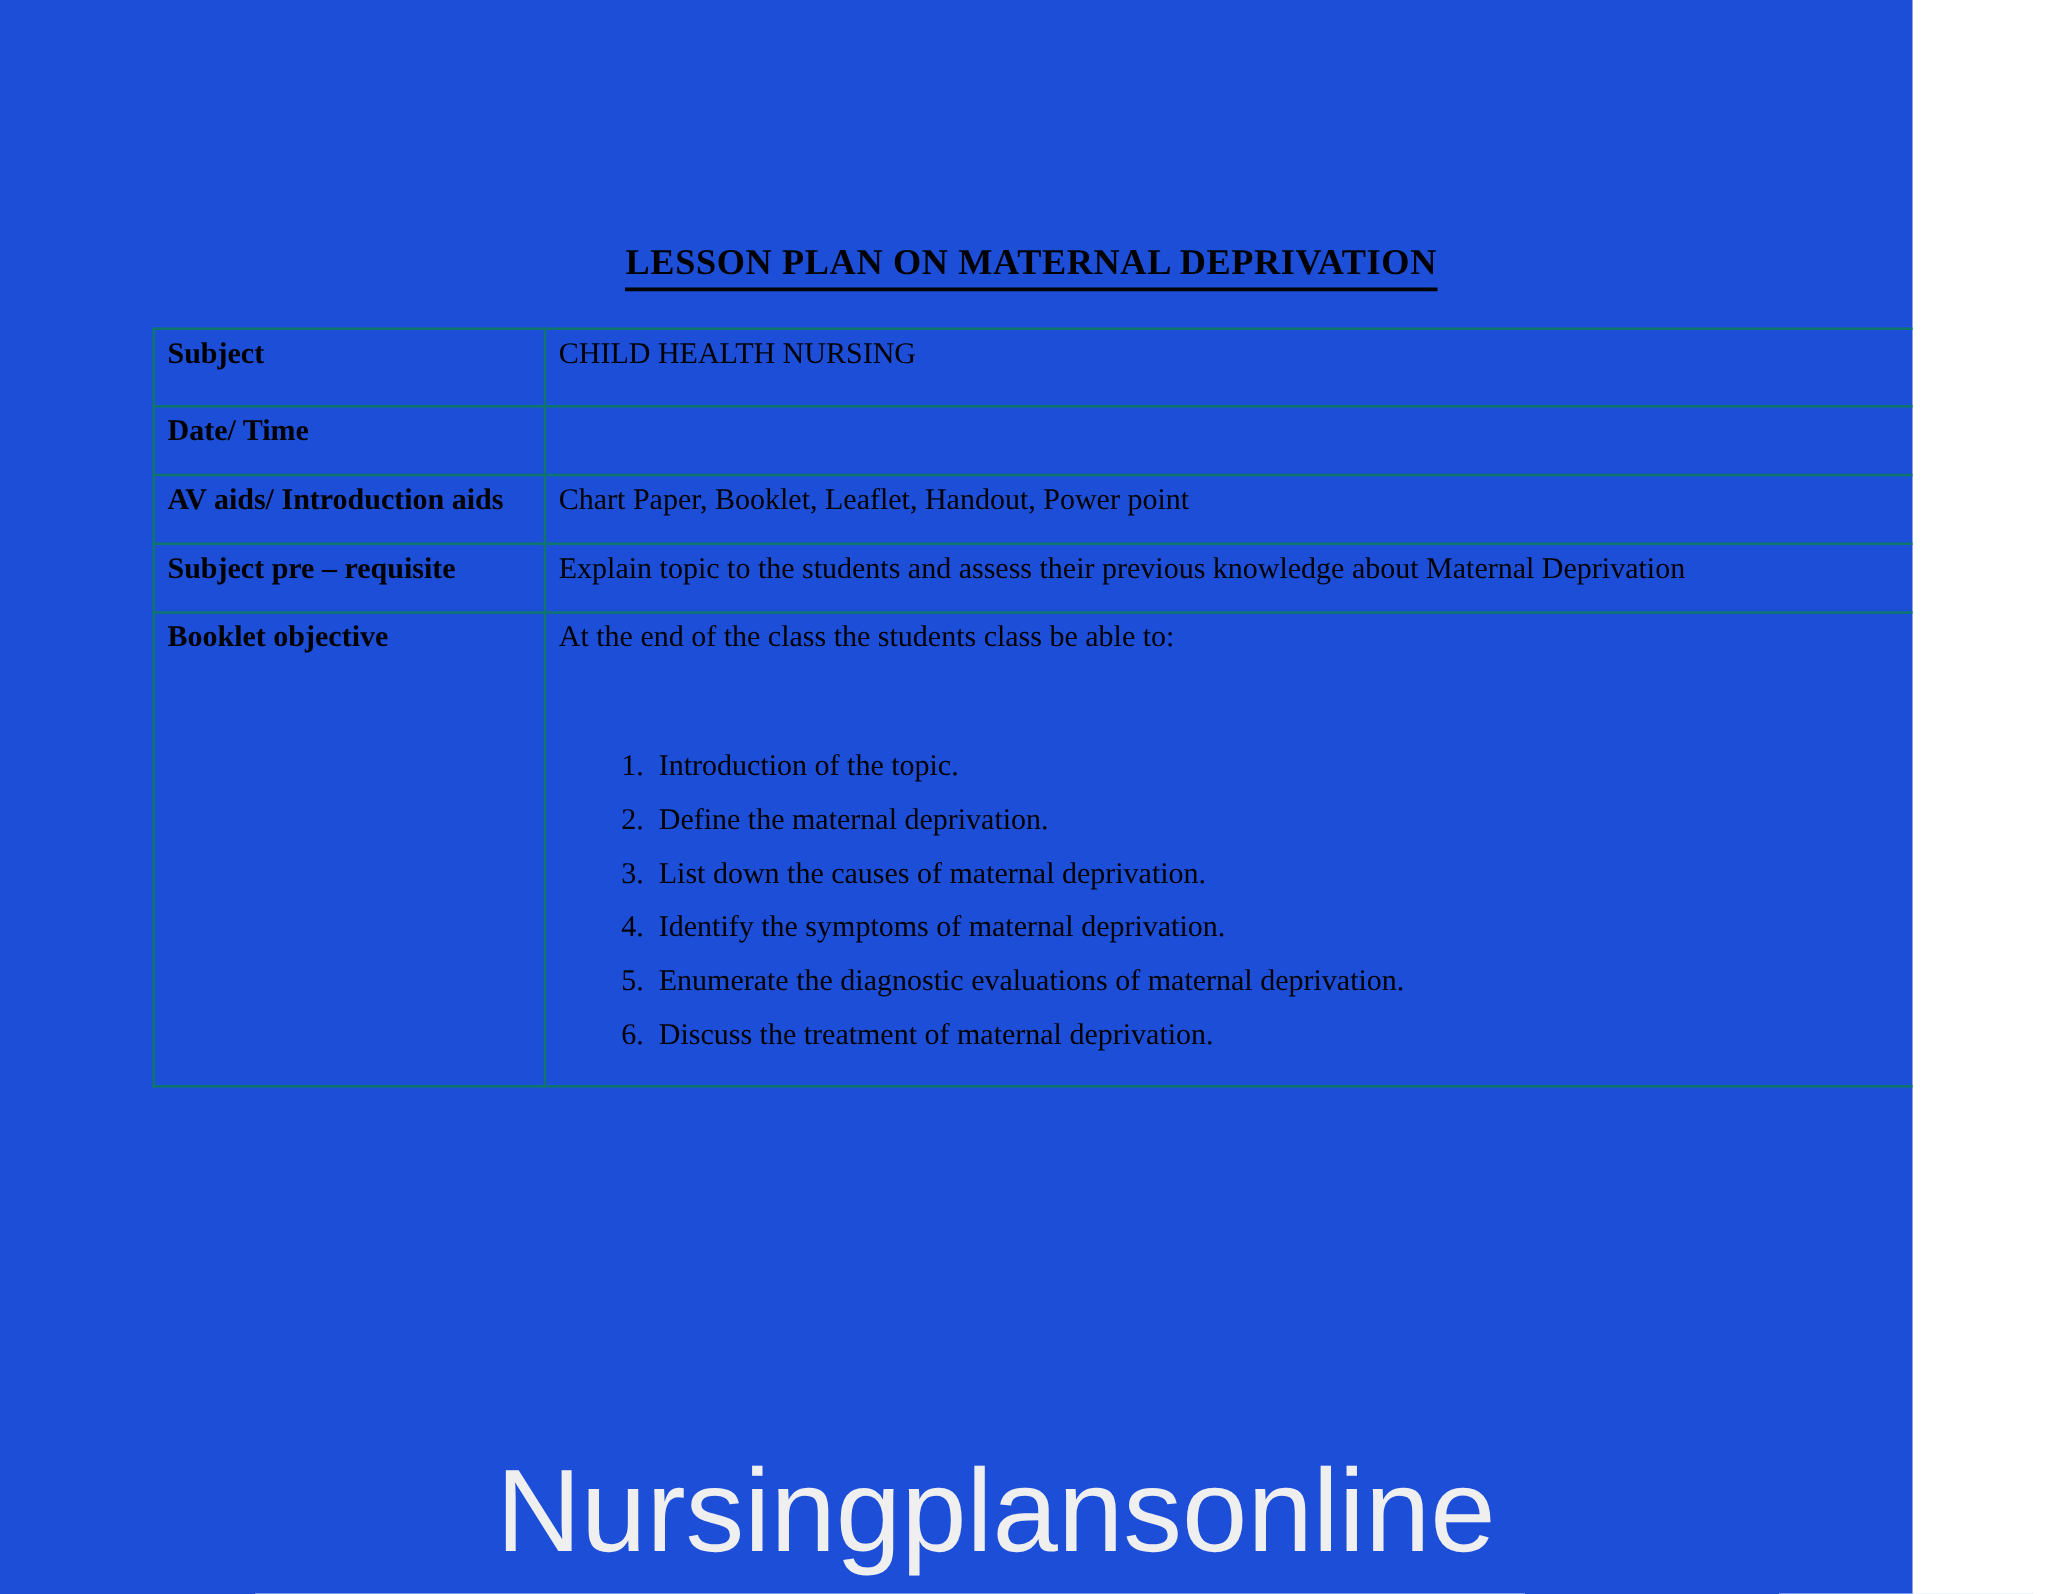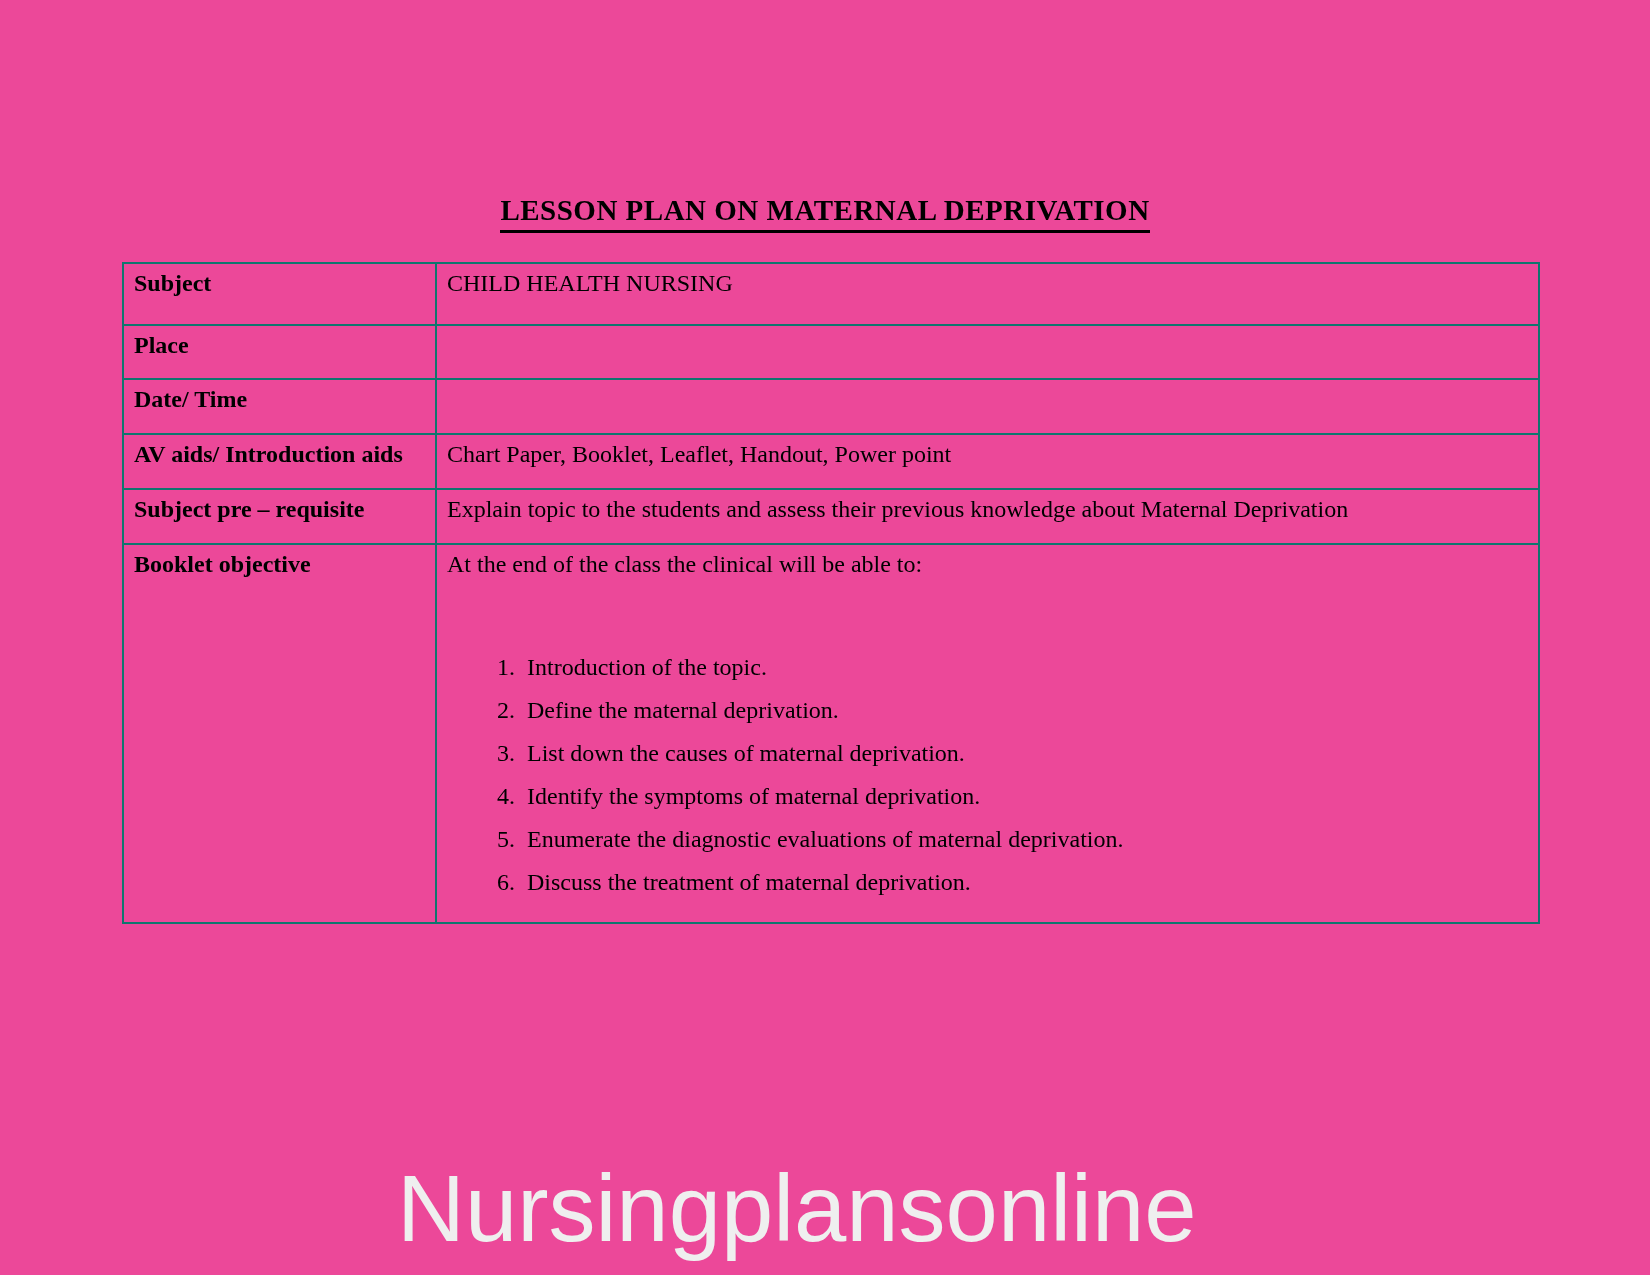--- a/index.html
+++ b/index.html
@@ -1,21 +1,21 @@
 <!DOCTYPE html>
 <html><head>
 <meta charset="utf-8">
 <style>
   * { margin: 0; padding: 0; box-sizing: border-box; }
   html, body { background: #ffffff; }
   .page {
     position: relative;
-    width: 1650px;
+    width: 1530px;
     height: 1275px;
-    background: #ec4899;
+    background: #1d4ed8;
     overflow: hidden;
     font-family: "Liberation Serif", "DejaVu Serif", serif;
     color: #000000;
   }
   .doc-title-wrap {
     position: absolute;
     top: 192px;
     left: 0;
     width: 1650px;
     text-align: center;
@@ -91,40 +91,36 @@
   <table class="lesson-table">
     <colgroup>
       <col style="width:313px">
       <col style="width:1103px">
     </colgroup>
     <tbody>
       <tr class="r1">
         <td class="label-cell">Subject</td>
         <td class="value-cell">CHILD HEALTH NURSING</td>
       </tr>
-      <tr class="r3">
-        <td class="label-cell">Place</td>
-        <td class="value-cell"></td>
-      </tr>
       <tr class="r4">
         <td class="label-cell">Date/ Time</td>
         <td class="value-cell"></td>
       </tr>
       <tr class="r6">
         <td class="label-cell">AV aids/ Introduction aids</td>
         <td class="value-cell">Chart Paper, Booklet, Leaflet, Handout, Power point</td>
       </tr>
       <tr class="r7">
         <td class="label-cell">Subject pre – requisite</td>
         <td class="value-cell">Explain topic to the students and assess their previous knowledge about Maternal Deprivation</td>
       </tr>
       <tr class="r9">
         <td class="label-cell">Booklet objective</td>
         <td class="value-cell">
-          <p class="so-intro">At the end of the class the clinical will be able to:</p>
+          <p class="so-intro">At the end of the class the students class be able to:</p>
           <ol class="objectives">
             <li>Introduction of the topic.</li>
             <li>Define the maternal deprivation.</li>
             <li>List down the causes of maternal deprivation.</li>
             <li>Identify the symptoms of maternal deprivation.</li>
             <li>Enumerate the diagnostic evaluations of maternal deprivation.</li>
             <li>Discuss the treatment of maternal deprivation.</li>
           </ol>
         </td>
       </tr>

